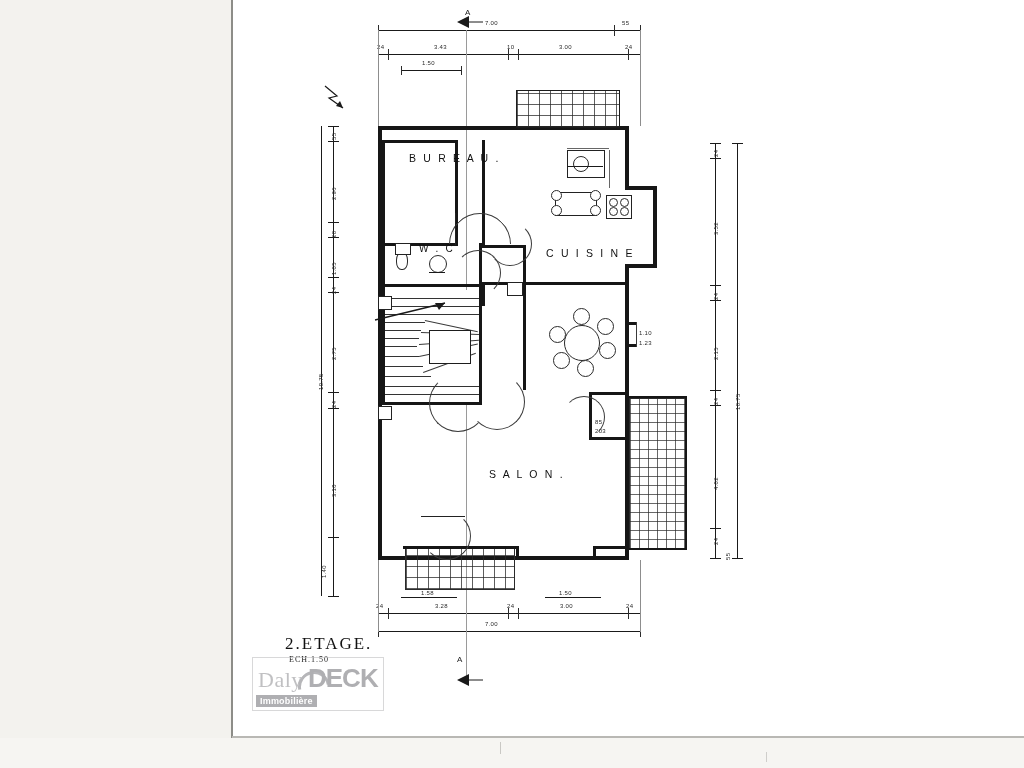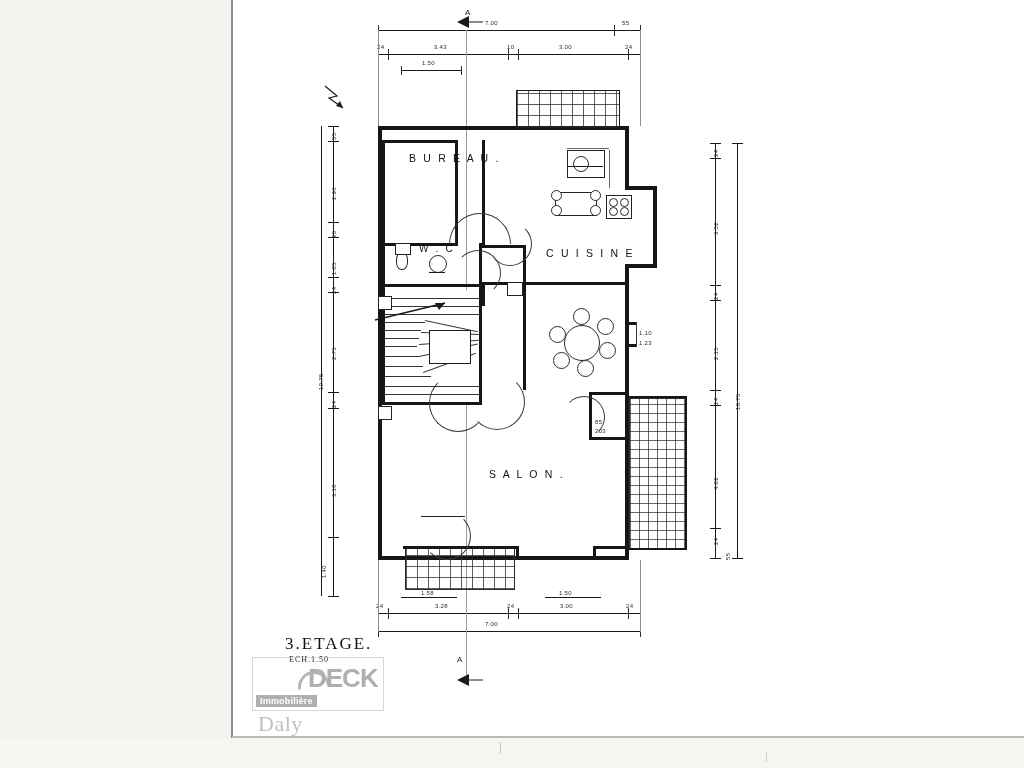--- a/index.html
+++ b/index.html
@@ -154,21 +154,20 @@
     border: 1px solid #b9b9bb;
     box-sizing: border-box;
   }
   #watermark .wm-daly {
     position: absolute;
     left: 6px; top: 12px;
     font-family: "Liberation Serif", serif;
     font-size: 22px;
     color: #8e8e92;
     letter-spacing: .5px;
-    margin-top: 44px;
   }
   #watermark .wm-deck {
     position: absolute;
     left: 56px; top: 8px;
     font-family: "Liberation Sans", sans-serif;
     font-weight: bold;
     font-size: 26px;
     color: #6f6f74;
     letter-spacing: -1px;
   }
@@ -466,21 +465,21 @@
     <div class="wall" style="left:360px; top:546px; width:3px; height:14px;"></div>
     <div class="wall" style="left:360px; top:546px; width:34px; height:3px;"></div>
 
     <div class="thin lnV" style="left:233px; top:596px; width:1px; height:80px; background:#9a9a9a;"></div>
     <div class="northmark" style="left:224px; top:655px;">A</div>
     <svg style="position:absolute; left:222px; top:672px;" width="30" height="16">
       <path d="M2,8 L14,2 L14,14 Z" fill="#1a1a1a"></path>
       <line x1="14" y1="8" x2="28" y2="8" stroke="#1a1a1a" stroke-width="1"></line>
     </svg>
 
-    <div class="title-main" style="left:52px; top:634px;">3.ETAGE.</div>
+    <div class="title-main" style="left:52px; top:634px;">2.ETAGE.</div>
     <div class="title-sub" style="left:56px; top:655px;">ECH.1.50</div>
 
   </div>
 
   <div id="watermark">
     <div class="wm-box"></div>
     <div class="wm-daly">Daly</div>
     <div class="wm-swoosh"></div>
     <div class="wm-deck">DECK</div>
     <div class="wm-sub">Immobilière</div>

